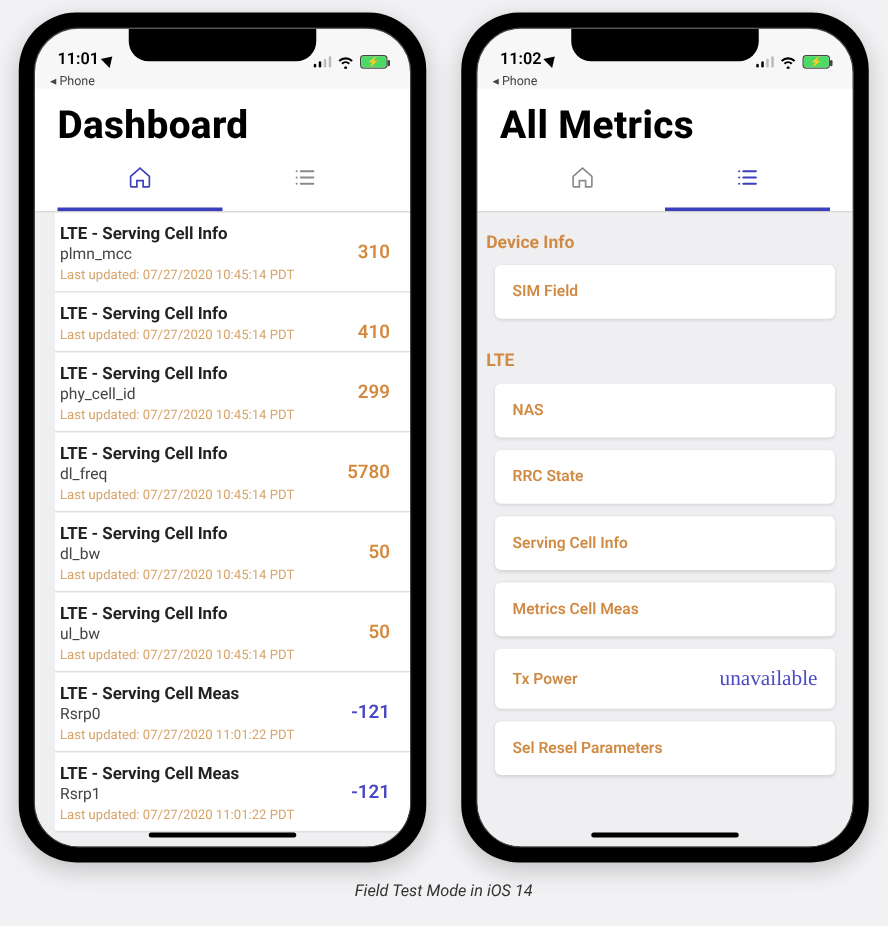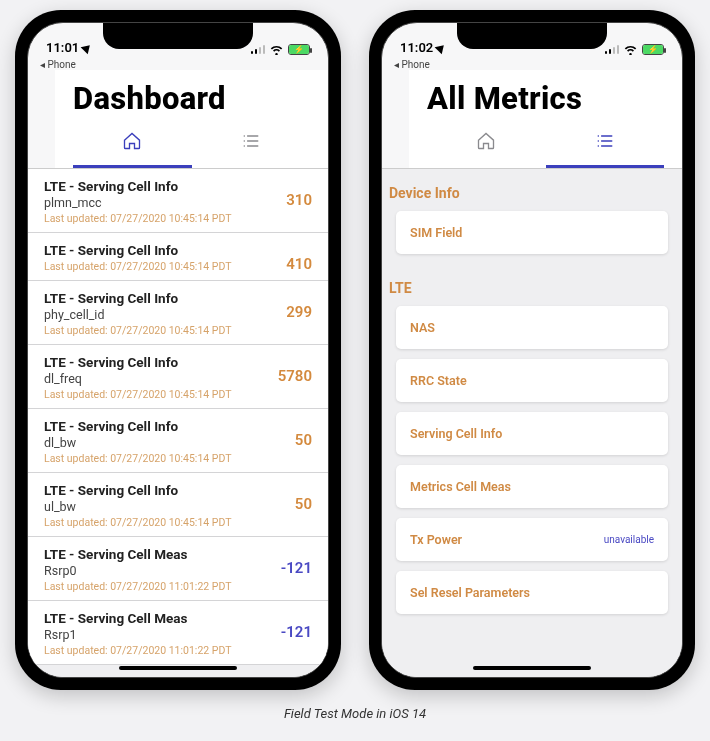--- a/index.html
+++ b/index.html
@@ -50,21 +50,20 @@
     display:flex; align-items:center;
   }
   .batt::after { content:""; position:absolute; right:-3px; top:3px; width:2px; height:5px; background:#444; border-radius:1px; }
   .batt-fill { background:#4cd964; height:100%; width:100%; border-radius:2px; display:flex; align-items:center; justify-content:center; font-size:8px; color:#000; font-weight:bold;}
   .back-bar {
     font-size:10px; padding:2px 12px 0; color:#444;
   }
   .header-area {
     background:#fff;
     padding:10px 18px 0;
-    margin-left:27px;
   }
   .page-title {
     font-size:31px; font-weight:800; letter-spacing:.3px;
   }
   .tabs {
     display:flex; margin-top:14px;
   }
   .tab {
     flex:1; text-align:center; padding-bottom:10px;
     border-bottom:3px solid transparent;
@@ -73,22 +72,23 @@
   .tab.active { border-bottom-color:#3b3fbc; }
   .tab-home svg, .tab-list svg { width:22px; height:20px; }
   .divider-line { height:1px; background:#ccc; }
   .content {
     flex:1; overflow:hidden; background:#efeff1;
   }
   
   .drow {
     background:#fff;
     border-bottom:1px solid #d4d4d6;
-    padding:9px 16px 7px;
+    padding:9px 4px 7px;
     position:relative;
+    margin-left:16px;
   }
   .drow-title { font-size:13.5px; font-weight:700; color:#222; }
   .drow-metric { font-size:12.5px; color:#444; margin-top:1px; }
   .drow-ts { font-size:10.5px; color:#d6a36a; margin-top:2px; }
   .drow-val { position:absolute; right:16px; top:22px; font-size:15px; font-weight:600; color:#d48a3e; }
   .drow-val.neg { color:#4a49c3; }
   
   .sect-label {
     font-size:14px; font-weight:700; color:#d08a44;
     padding:16px 7px 10px;
@@ -96,21 +96,21 @@
   .card {
     background:#fff;
     margin:0 14px 10px;
     border-radius:5px;
     padding:14px 14px;
     box-shadow:0 1px 3px rgba(0,0,0,.12);
     display:flex; justify-content:space-between; align-items:center;
     cursor:pointer;
   }
   .card-label { font-size:12.5px; font-weight:600; color:#d08a44; }
-  .card-status { font-size:10px; color:#4a49c3; }
+  .card-status { font-size:17px; color:#4a49c3;font-family:Liberation Serif, serif; }
   .home-indicator {
     position:absolute; bottom:7px; left:50%; transform:translateX(-50%);
     width:118px; height:4.5px; background:#000; border-radius:3px;
   }
   .caption {
     margin-top:16px; font-size:13px; font-style:italic; color:#333;
   }
   .signal-dots { display:flex; gap:1.5px; align-items:flex-end; }
   .signal-dots span { width:2.5px; background:#000; border-radius:1px; }
   .signal-dots span:nth-child(1){height:3px;} .signal-dots span:nth-child(2){height:5px;}

